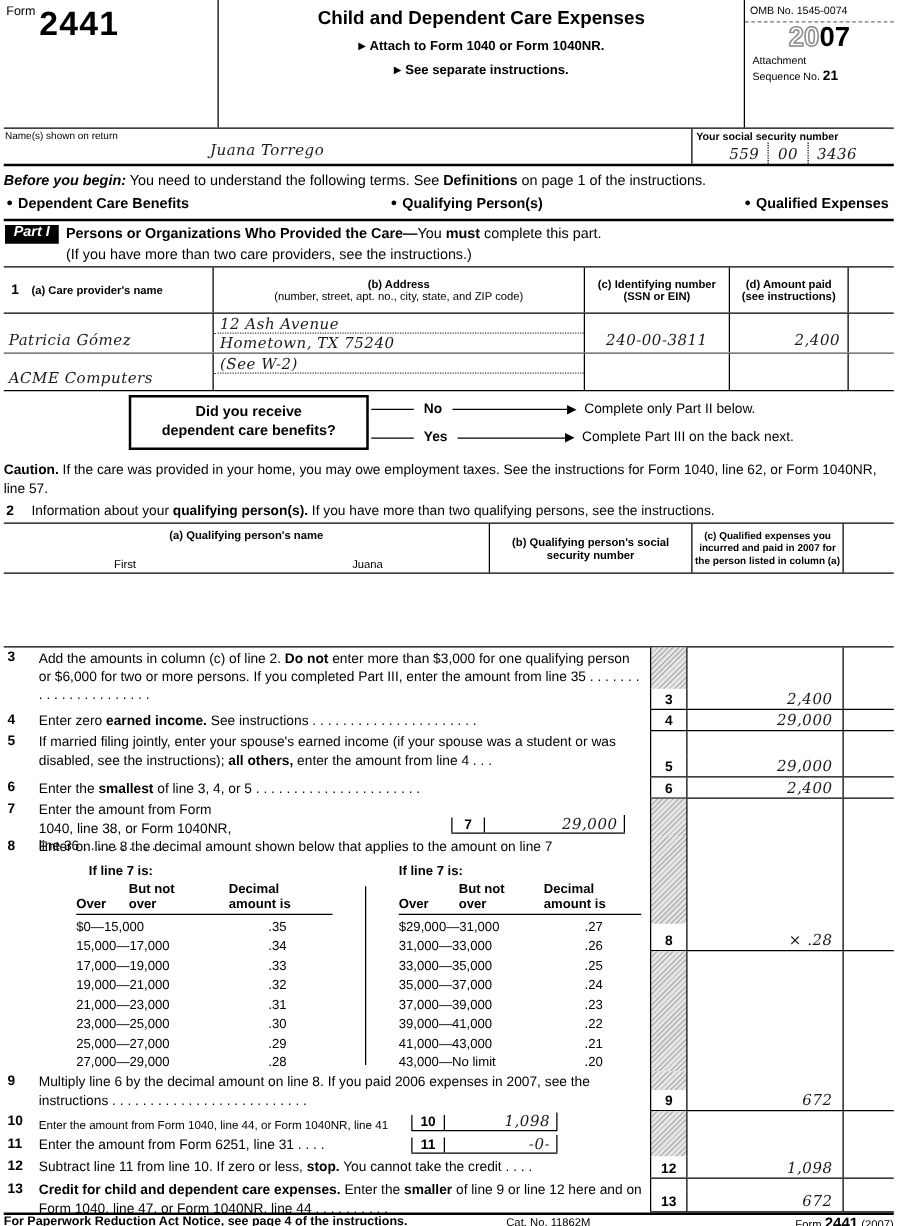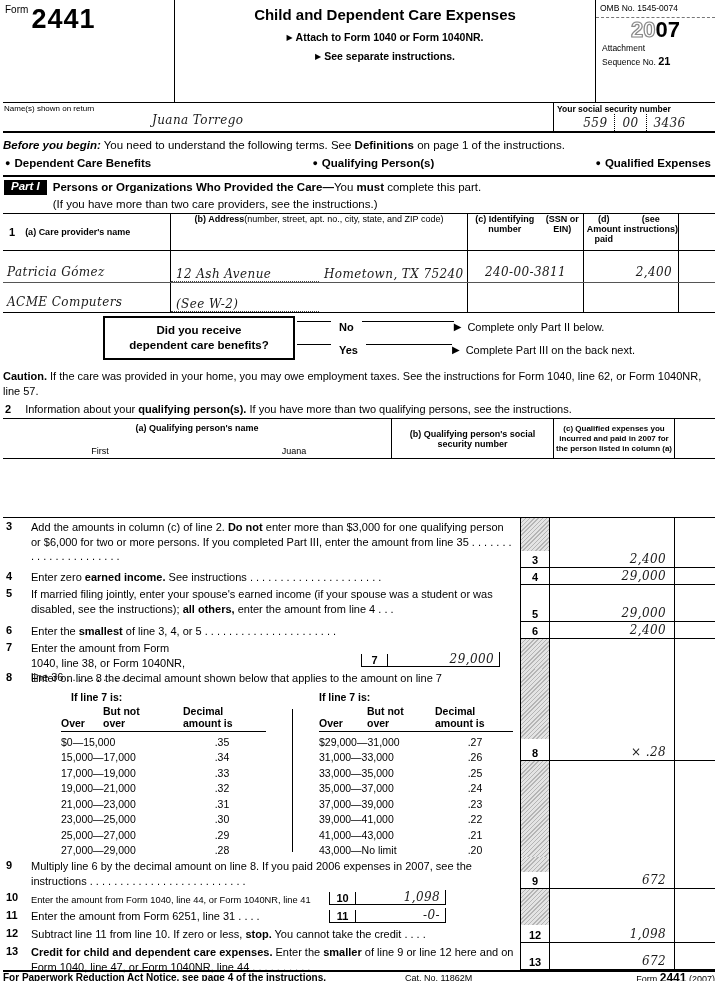--- a/index.html
+++ b/index.html
@@ -24,60 +24,60 @@
 .hdr-right{width:120px;border-left:1px solid #000;display:flex;flex-direction:column}
 .omb{font-size:8.5px;padding:3px 2px 4px 4px;border-bottom:1px dashed #777}
 .year{text-align:center;font-size:22px;font-weight:bold;line-height:1.1}
 .y-out{color:#fff;-webkit-text-stroke:1.2px #8a8a8a;text-shadow:0 0 1px #8a8a8a}
 .attach-seq{font-size:8.5px;padding:1px 0 2px 6px;line-height:1.3}
 .seq-no{font-size:11px}
 
 .namerow{display:flex;height:30px;border-bottom:2.5px solid #000}
 .name-left{flex:1;position:relative}
 .name-label{font-size:8px;padding:1px 0 0 1px}
-.name-value{position:absolute;left:149px;top:10px}
+.name-value{position:absolute;left:165px;top:10px}
 .ssn-box{width:162px;border-left:1px solid #000;display:flex;flex-direction:column}
 .ssn-label{font-size:8.5px;font-weight:bold;padding:1px 0 0 3px}
 .ssn-val{display:flex;align-items:stretch;justify-content:center;flex:1}
 .ssn-val .grp{display:flex;align-items:center}
 .vd{border-left:1px dotted #000;margin:0 7px}
 
 .before{height:22px;padding-top:6px;font-size:11.5px}
 .bullets{height:20px;display:flex;justify-content:space-between;padding:2px 4px 0 2px;font-size:11.5px}
 .bullet-item .dot{font-size:9px;vertical-align:1px;margin-right:4px}
 
 .partbar{border-top:2px solid #000;padding-top:2px}
 .p1bar{height:38px;display:flex}
 .plabel{background:#000;color:#fff;font-weight:bold;font-style:italic;padding:0 7px;height:15px;font-size:11.5px;margin:1px 6px 0 1px;white-space:nowrap}
 .p1txt{line-height:1.45;font-size:11.5px}
 .p2bar{height:16px;display:flex}
 .p2txt{font-weight:bold;font-size:11.5px}
 
 .t1{border-top:1px solid #000;border-bottom:1px solid #000;height:100px;display:flex;flex-direction:column}
 .t1-head{display:flex;height:38px;border-bottom:1px solid #000;text-align:center;font-weight:bold}
-.t1-head>div{display:flex;justify-content:center}
+.t1-head>div{display:flex;flex-direction:column;justify-content:center}
 .t1 .ca{width:167px}
 .t1 .cb{width:297px;border-left:1px solid #000}
 .t1 .cc{width:116px;border-left:1px solid #000}
 .t1 .cd{width:95px;border-left:1px solid #000}
 .t1 .cents{width:37px;border-left:1px solid #000}
 .t1-head .ca{flex-direction:row;justify-content:flex-start;align-items:center}
 .t1-head .num1{font-weight:bold;padding:0 10px 0 6px}
 .t1-row{display:flex;height:31px}
 .t1-row+.t1-row{border-top:1px solid #555}
 .t1-row .ca{display:flex;align-items:flex-end;padding:0 2px 3px 4px}
-.t1-row .cb{display:flex;flex-direction:row}
+.t1-row .cb{display:flex;flex-direction:column}
 .addr1{flex:1;border-bottom:1px dotted #444;padding:1px 0 0 5px;display:flex;align-items:flex-end}
 .addr2{flex:1;padding:0 0 1px 5px;display:flex;align-items:flex-end}
 .t1-row .cc{display:flex;align-items:flex-end;justify-content:center;padding-bottom:3px}
 .t1-row .cd{display:flex;align-items:flex-end;justify-content:flex-end;padding:0 6px 3px 0}
 
 .flow{height:52px;position:relative}
 .flow-box{position:absolute;left:100px;top:3px;width:192px;height:44px;border:2px solid #000;display:flex;flex-direction:column;justify-content:center;text-align:center;font-weight:bold;font-size:11.5px;line-height:1.3}
-.flow-row{position:absolute;display:flex;}
+.flow-row{position:absolute;display:flex;align-items:center}
 .fr1{left:294px;top:8px}
 .fr2{left:294px;top:31px}
 .hline{border-top:1.5px solid #000;height:0;display:inline-block}
 .flow-lbl{font-weight:bold;padding:0 8px}
 .flow-arrow{font-size:10px;margin-right:6px}
 .flow-res{font-size:11px}
 
 .caution{height:36px;padding-top:4px;line-height:1.35;font-size:11px}
 
 .l2txt{height:17px;padding:2px 0 0 2px}

